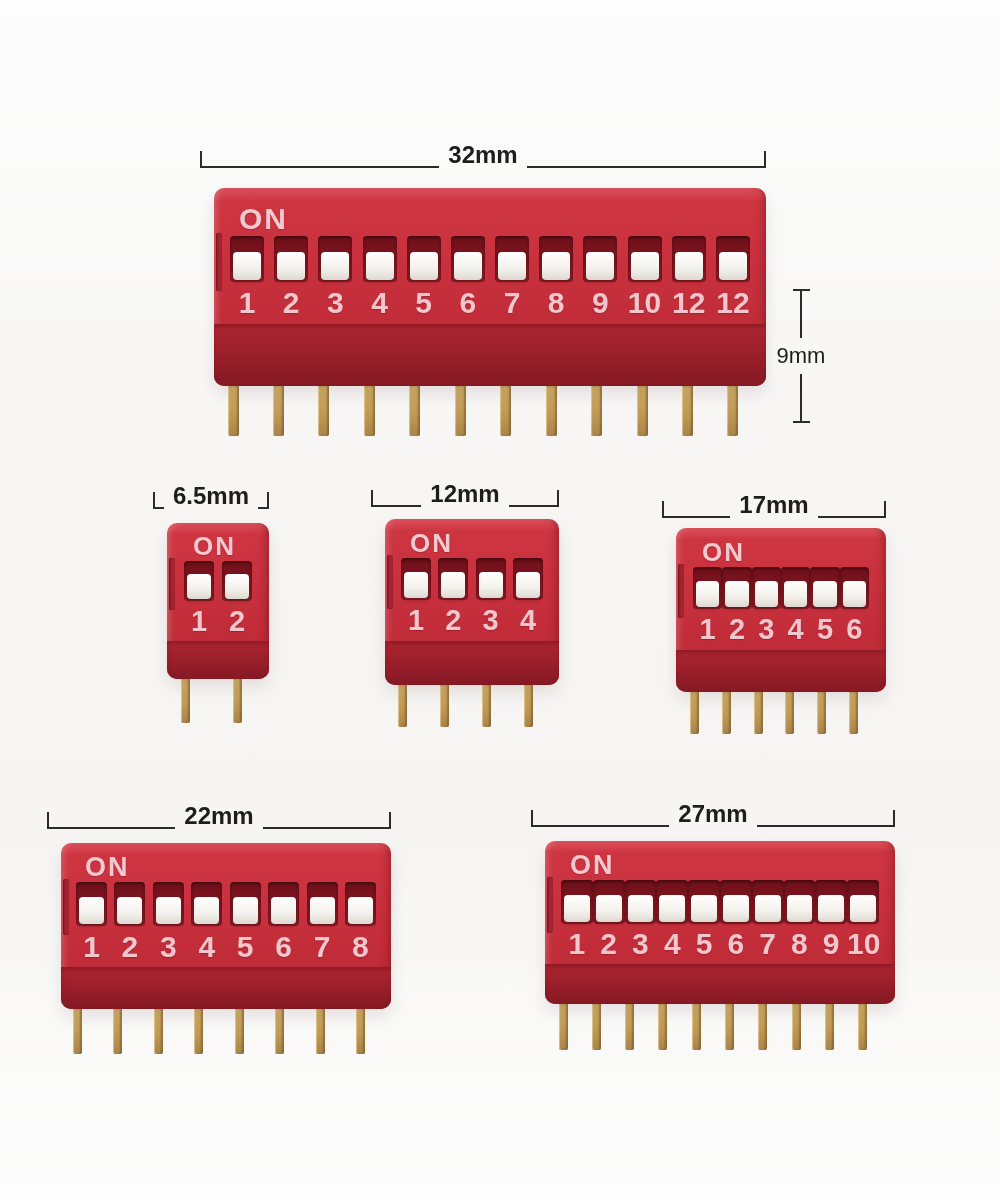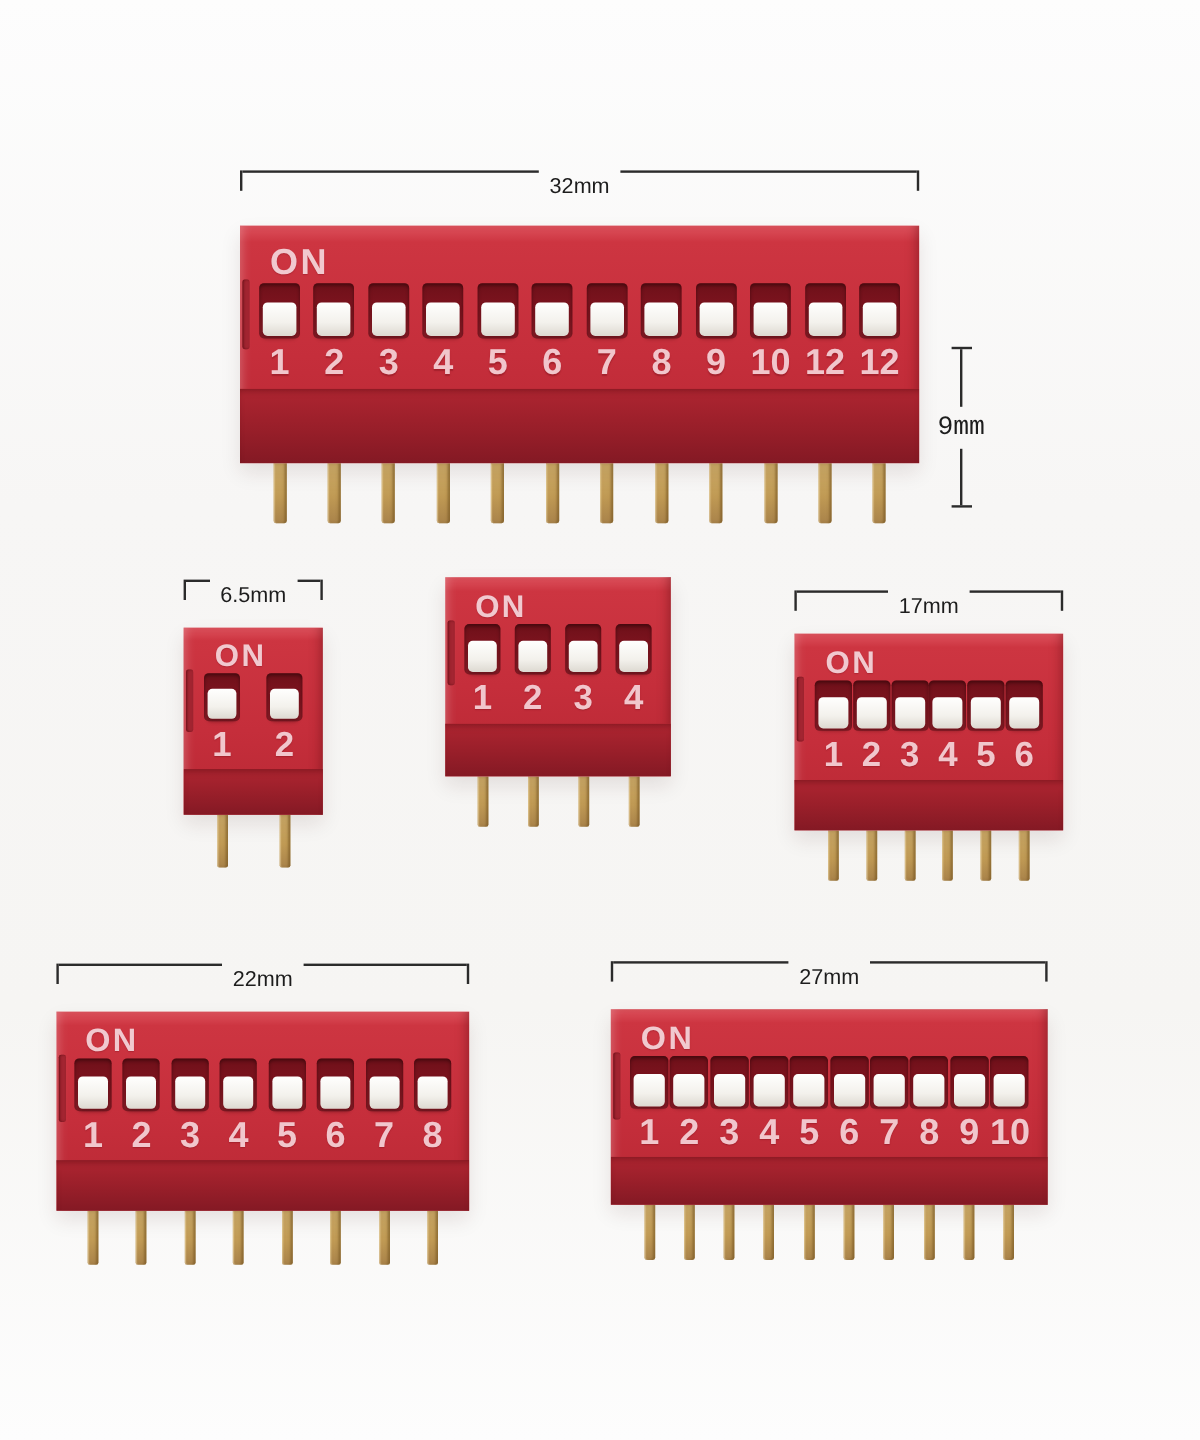--- a/index.html
+++ b/index.html
@@ -8,42 +8,43 @@
     background:#ffffff;
   }
   #canvas{
     position:relative;
     width:1000px;height:1200px;
     background:linear-gradient(180deg,#fdfdfd 0%,#f7f6f5 35%,#f6f5f3 70%,#fdfdfd 100%);
     overflow:hidden;
   }
 
   
-  .dim-h{display:flex;align-items:flex-start;height:26px;color:#1d1d1d;font-size:18px;}
+  .dim-h{display:flex;align-items:flex-end;height:26px;color:#1d1d1d;font-size:24px;font-weight:bold;}
   .dim-h .tick{width:2px;height:17px;background:#2b2b2b;}
   .dim-h .dline{flex:1;height:2px;background:#2b2b2b;}
   .dim-h .dim-label{padding:0 9px;white-space:nowrap;line-height:26px;}
 
-  .dim-v{position:absolute;display:flex;flex-direction:column;align-items:center;color:#1d1d1d;font-size:22px;font-family:Liberation Mono, monospace;}
+  .dim-v{position:absolute;display:flex;flex-direction:column;align-items:center;color:#1d1d1d;font-size:22px;}
   .dim-v .htick{width:17px;height:2px;background:#2b2b2b;}
   .dim-v .vline{width:2px;flex:1;background:#2b2b2b;}
   .dim-v .dim-label{padding:5px 0;white-space:nowrap;}
 
   
   .unit{position:absolute;}
   .unit .dim-h{margin-bottom:var(--dimgap,14px);}
   .dip{
     position:relative;
-    border-radius:0;
+    border-radius:10px;
     overflow:hidden;
     background:linear-gradient(180deg,#dd515c 0%,#cd3541 7%,#c52e3b 55%,#b82834 100%);
     box-shadow:
       inset -7px 0 10px -6px rgba(98,12,18,.55),
       inset 7px 0 9px -6px rgba(255,255,255,.28),
       0 8px 16px rgba(60,20,20,.10);
+    margin-left: 14px;
   }
   .on-label{
     height:var(--onh);
     margin:var(--pt) 0 0 calc(var(--pad) + 9px);
     font-size:var(--onfs);
     font-weight:bold;
     letter-spacing:2px;
     color:#f1c9cf;
     text-shadow:0 1px 1px rgba(120,15,25,.35);
     line-height:var(--onh);
@@ -114,21 +115,21 @@
       --baseh:38px;--slotw:30px;--knobh:25px;--pad:17px;--pinh:44px;--pinw:9px;}
   .u3{left:371px;top:481px;--dimgap:12px;width:188px;
       --pt:9px;--onh:30px;--onfs:26px;--sloth:42px;--numh:41px;--numfs:29px;
       --baseh:44px;--slotw:30px;--knobh:26px;--pad:16px;--pinh:42px;--pinw:9px;}
   .u4{left:662px;top:492px;--dimgap:10px;width:224px;
       --pt:9px;--onh:30px;--onfs:26px;--sloth:42px;--numh:41px;--numfs:29px;
       --baseh:42px;--slotw:31px;--knobh:26px;--pad:17px;--pinh:42px;--pinw:9px;}
   .u5{left:47px;top:803px;--dimgap:14px;width:344px;
       --pt:9px;--onh:30px;--onfs:27px;--sloth:44px;--numh:41px;--numfs:30px;
       --baseh:42px;--slotw:31px;--knobh:27px;--pad:15px;--pinh:45px;--pinw:9px;}
-  .u6{left:489px;top:801px;--dimgap:14px;width:364px;padding-left:20px;
+  .u6{left:511px;top:801px;--dimgap:14px;width:364px;padding-left:20px;
       --pt:9px;--onh:30px;--onfs:27px;--sloth:44px;--numh:40px;--numfs:30px;
       --baseh:40px;--slotw:32px;--knobh:27px;--pad:16px;--pinh:46px;--pinw:9px;}
 
   #dim-9{left:772px;top:289px;height:134px;width:58px;}
 </style>
 </head>
 <body>
 
 <div id="canvas">
 
@@ -274,20 +275,27 @@
         <div class="pin-wrap">
           <div class="pin"></div>
         </div>
         <div class="pin-wrap">
           <div class="pin"></div>
         </div>
       </div>
   </div>
 
   <div class="unit u3">
+    <div class="dim-h">
+      <span class="tick"></span>
+      <span class="dline"></span>
+      <span class="dim-label">12mm</span>
+      <span class="dline"></span>
+      <span class="tick"></span>
+    </div>
     <div class="dip">
       <div class="notch"></div>
       <div class="on-label">ON</div>
       <div class="slots">
           <div class="slot">
             <div class="knob"></div>
           </div>
           <div class="slot">
             <div class="knob"></div>
           </div>

